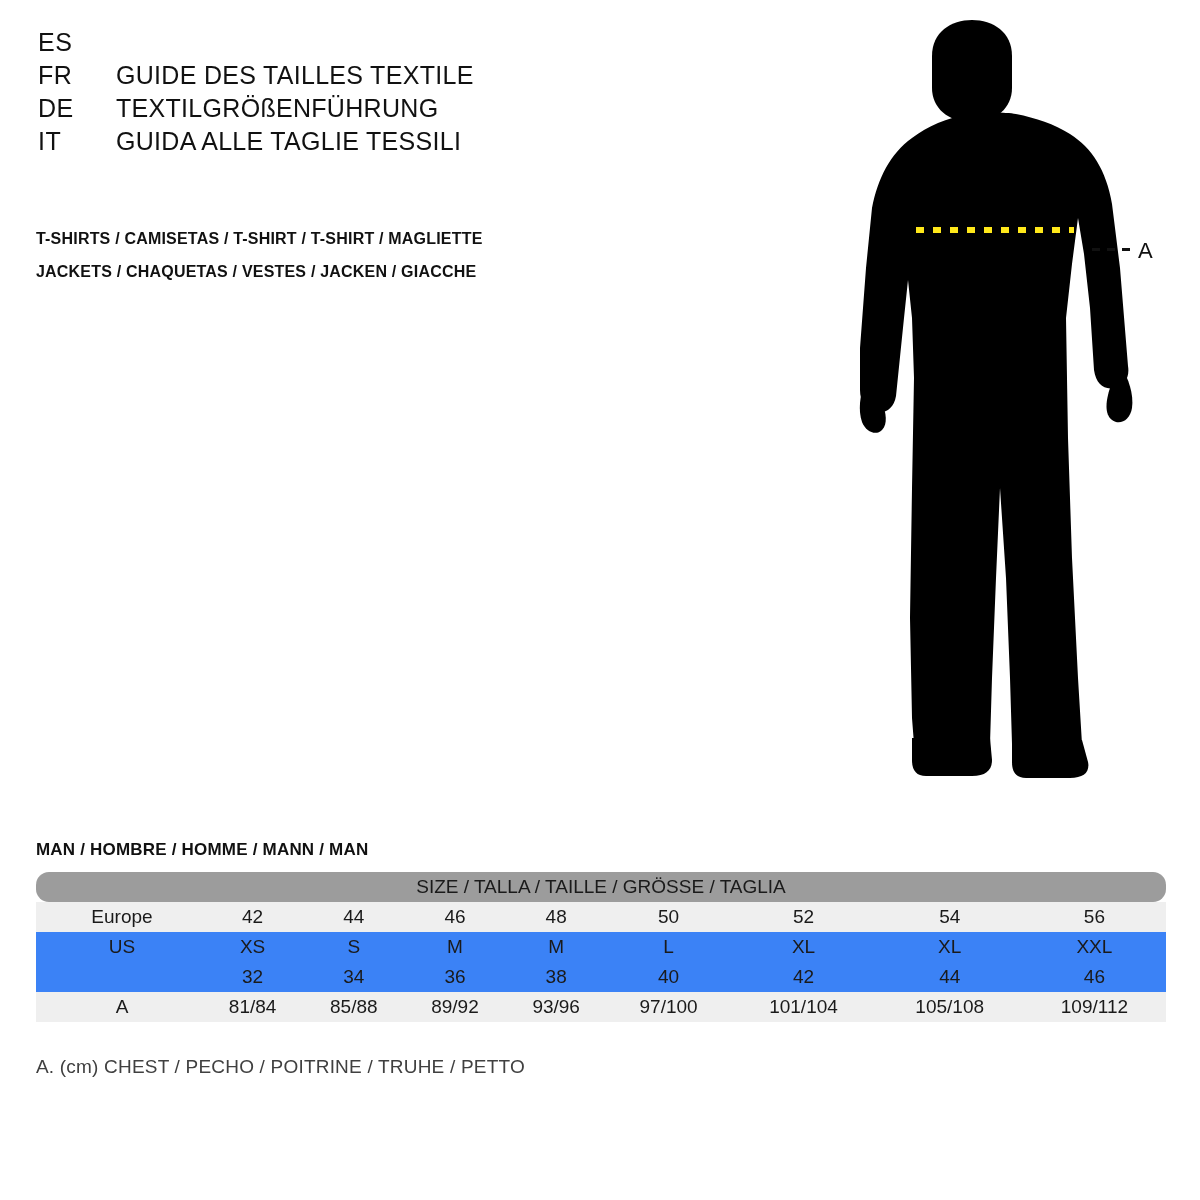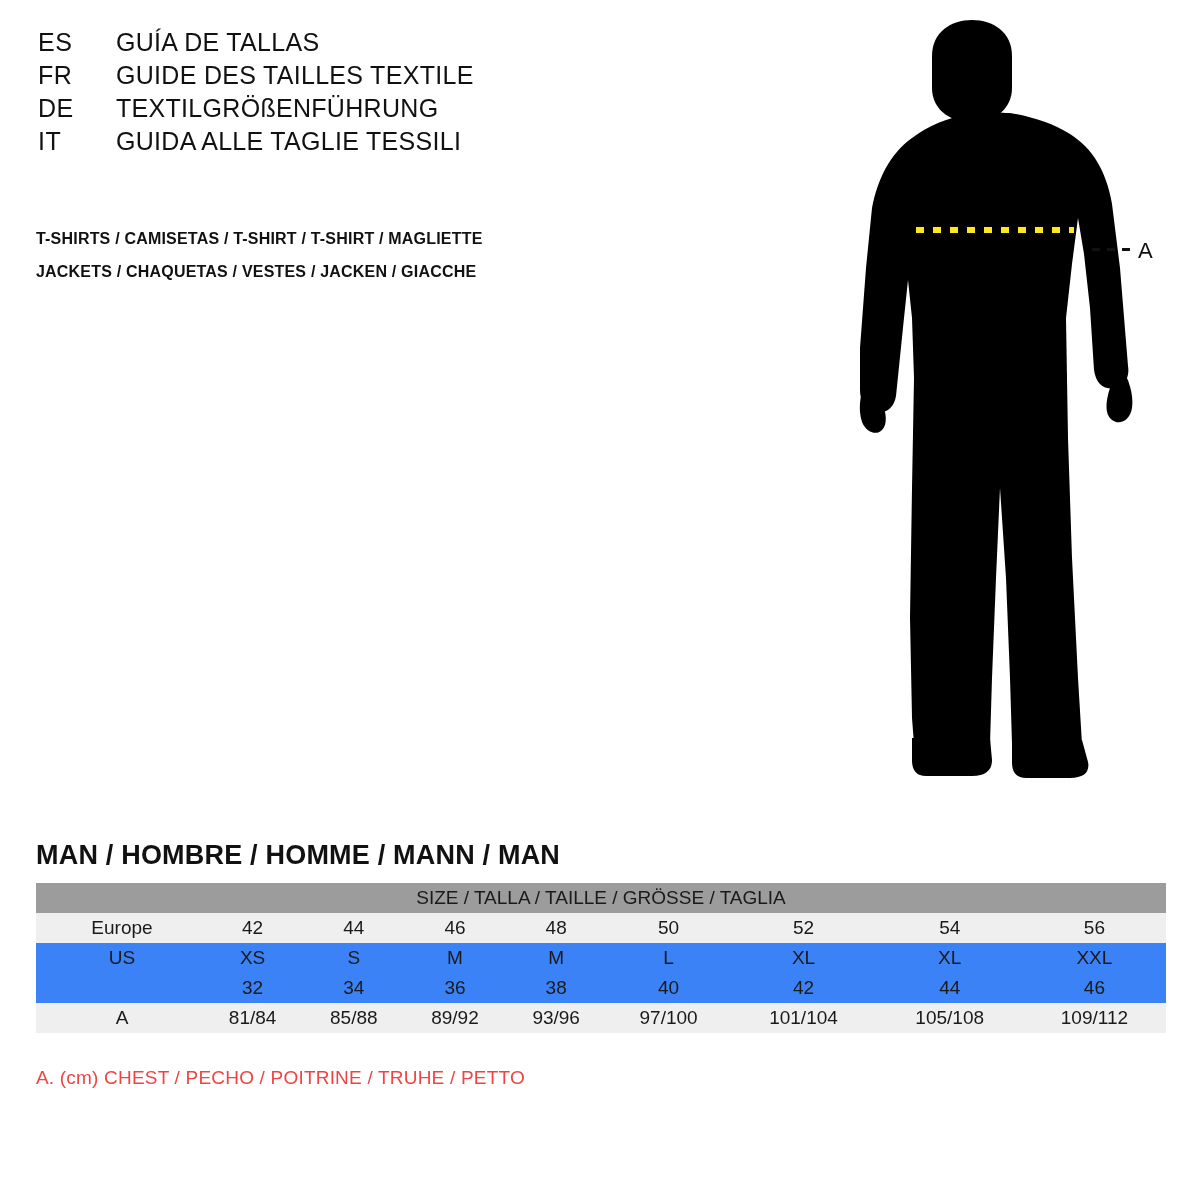--- a/index.html
+++ b/index.html
@@ -84,21 +84,21 @@
   }
 
   
   .table-section {
     position: absolute;
     left: 36px;
     top: 840px;
     width: 1130px;
   }
   .man-title {
-    font-size: 27px;
+    font-size: 17px;
     font-weight: bold;
     letter-spacing: 0.2px;
     color: #111;
     margin-bottom: 12px;
   }
   table.size-table {
     border-collapse: collapse;
     width: 1130px;
     font-size: 19px;
     color: #1a1a1a;
@@ -109,42 +109,42 @@
     font-weight: normal;
     text-align: center;
   }
   .row-header td {
     background: #9c9c9c;
     color: #1a1a1a;
     text-align: left;
     font-size: 19px;
     padding-left: 6px;
     height: 31px;
+    border-radius: 13px;
   }
   .row-shade td { background: #3b82f6; }
   .row-light td { background: #efefef; }
   .label-cell {
     text-align: right;
     padding-left: 6px !important;
     width: 160px;
   }
   .footnote {
     margin-top: 34px;
     font-size: 19px;
-    color: #ef4444;
+    color: #404040;
     letter-spacing: 0.2px;
   }
 </style>
 </head>
 <body>
 
 <div class="lang-block">
   <div class="lang-row">
     <span class="lang-code">ES</span>
-    <span class="lang-text">GUÍA DE TALLAS</span>
   </div>
   <div class="lang-row">
     <span class="lang-code">FR</span>
     <span class="lang-text">GUIDE DES TAILLES TEXTILE</span>
   </div>
   <div class="lang-row">
     <span class="lang-code">DE</span>
     <span class="lang-text">TEXTILGRÖßENFÜHRUNG</span>
   </div>
   <div class="lang-row">

